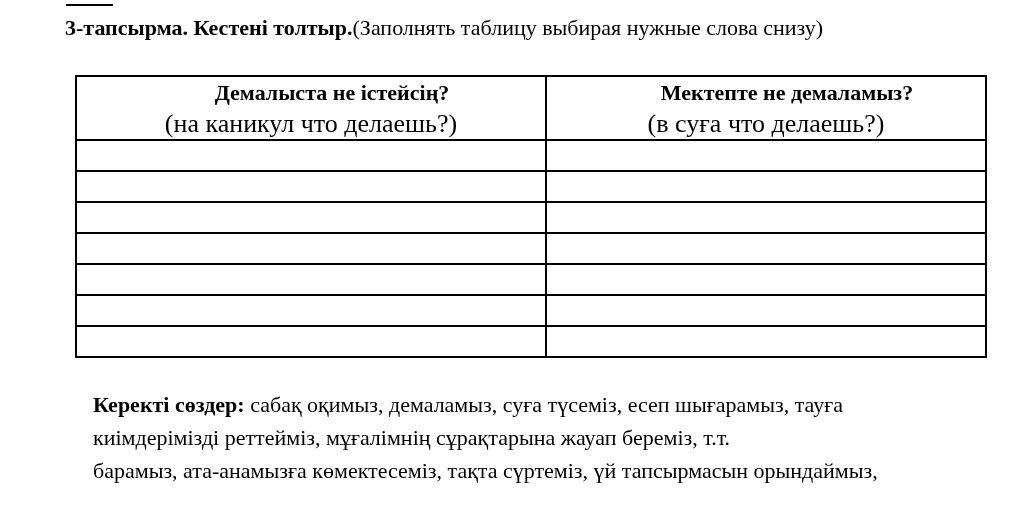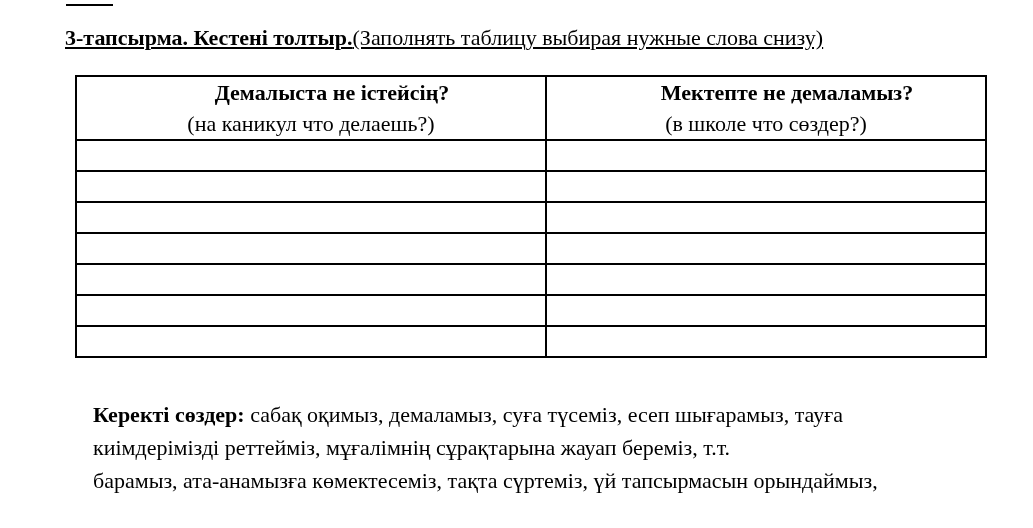--- a/index.html
+++ b/index.html
@@ -17,25 +17,24 @@
     position: absolute;
     left: 66px;
     top: 4px;
     width: 47px;
     height: 2px;
     background: #000000;
   }
   .title {
     position: absolute;
     left: 65px;
-    top: 24px;
+    top: 14px;
     font-size: 22px;
     line-height: 28px;
     white-space: nowrap;
-    text-decoration: underline;
   }
   .title .bold { font-weight: 700; }
   .worksheet-table {
     position: absolute;
     left: 75px;
     top: 75px;
     width: 910px;
     border-collapse: collapse;
     table-layout: fixed;
   }
@@ -53,28 +52,28 @@
     font-weight: 400;
   }
   .header-main {
     font-weight: 700;
     font-size: 22px;
     line-height: 31px;
     padding-left: 42px;
   }
   .header-sub {
     font-weight: 400;
-    font-size: 22px;
+    font-size: 26px;
     line-height: 31px;
   }
   .worksheet-table tr.empty-row td { height: 31px; }
   .word-bank {
     position: absolute;
     left: 93px;
-    top: 398px;
+    top: 388px;
     width: 890px;
     font-size: 22px;
     line-height: 33px;
   }
   .word-bank .wb-line { white-space: nowrap; }
   .word-bank .bold { font-weight: 700; }
 </style>
 </head>
 <body>
 
@@ -92,21 +91,21 @@
       <col class="col-school">
     </colgroup>
     <thead>
       <tr>
         <th>
           <div class="header-main">Демалыста не істейсің?</div>
           <div class="header-sub">(на каникул что делаешь?)</div>
         </th>
         <th>
           <div class="header-main">Мектепте не демаламыз?</div>
-          <div class="header-sub">(в школе что сөздер?)</div>
+          <div class="header-sub">(в суға что делаешь?)</div>
         </th>
       </tr>
     </thead>
     <tbody>
         <tr class="empty-row">
           <td></td>
           <td></td>
         </tr>
         <tr class="empty-row">
           <td></td>

